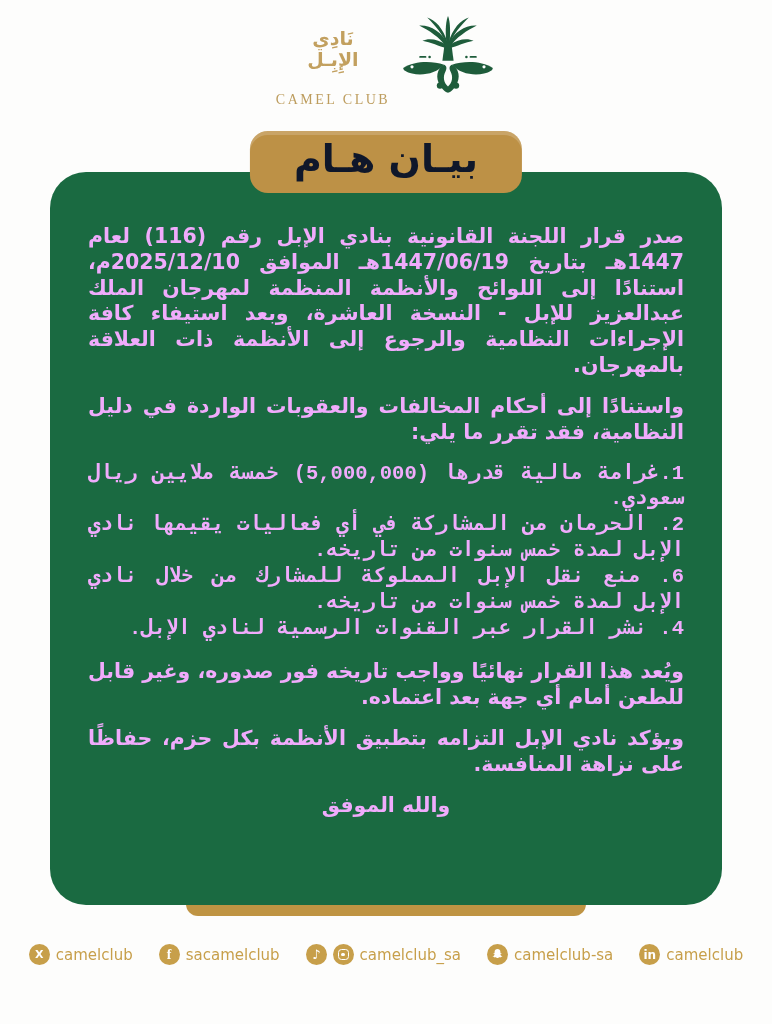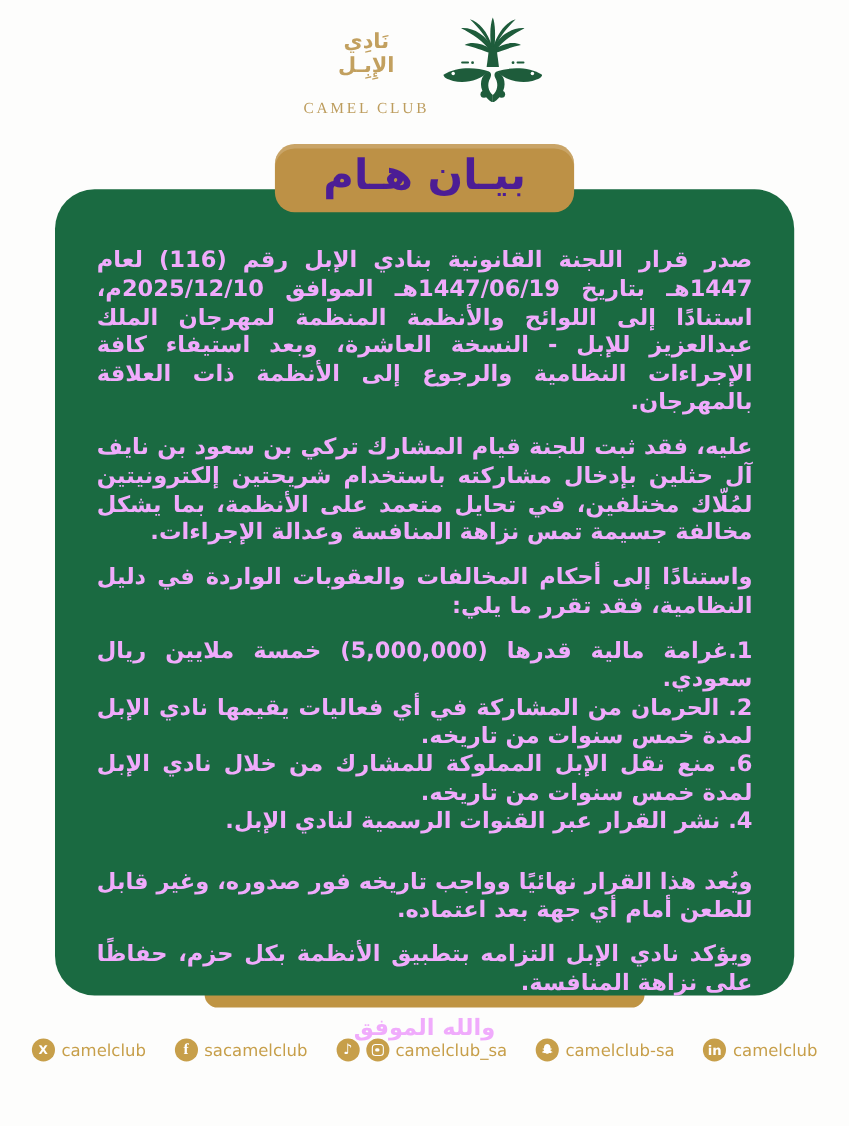--- a/index.html
+++ b/index.html
@@ -18,21 +18,21 @@
   .logo-ar { font-size: 19px; line-height: 1.1; font-weight: bold; direction: rtl; }
   .logo-en {
     margin-top: 22px; font-family: "Liberation Serif", serif;
     font-size: 14px; letter-spacing: 2.5px; color: #bd9d5e; white-space: nowrap;
   }
   .logo-emblem { display: block; }
 
   
   .badge {
     position: absolute; top: 131px; left: 50%; transform: translateX(-50%);
-    z-index: 3; background: #bd9146; color: #4c1d95;
+    z-index: 3; background: #bd9146; color: #0f172a;
     border-radius: 18px; padding: 6px 44px 12px;
     font-size: 38px; font-weight: bold; direction: rtl;
     box-shadow: inset 0 4px 0 rgba(255,255,255,0.18);
   }
 
   
   .gold-bar {
     position: absolute; top: 892px; left: 50%; transform: translateX(-50%);
     width: 400px; height: 24px; background: #bf9443; border-radius: 12px; z-index: 1;
   }
@@ -40,21 +40,21 @@
   
   .card {
     position: absolute; top: 172px; left: 50px; width: 672px; height: 733px;
     background: #1a6a41; border-radius: 36px; z-index: 2;
     padding: 52px 38px 0; direction: rtl; color: #f0abfc;
   }
   .card p {
     font-size: 20.5px; line-height: 1.26; font-weight: bold;
     text-align: justify; text-align-last: right; margin-bottom: 15px;
   }
-  .card .list { margin-bottom: 29px; }
+  .card .list { margin-bottom: 18px; font-family: Liberation Mono, monospace; }
   .card .list p { margin-bottom: 0; }
   .closing {
     text-align: center; text-align-last: center !important;
     margin-top: 6px; font-size: 21px; font-weight: bold;
   }
 
   
   .footer-social {
     position: absolute; top: 944px; left: 0; right: 0;
     display: flex; justify-content: center; align-items: center; gap: 26px;
@@ -118,21 +118,20 @@
       <circle cx="105" cy="64.5" r="2" fill="#fff"></circle>
     </svg>
   </div>
 
   <div class="badge">بيـان هـام</div>
 
   <div class="gold-bar"></div>
 
   <div class="card">
     <p>صدر قرار اللجنة القانونية بنادي الإبل رقم (116) لعام 1447هـ بتاريخ 1447/06/19هـ الموافق 2025/12/10م، استنادًا إلى اللوائح والأنظمة المنظمة لمهرجان الملك عبدالعزيز للإبل - النسخة العاشرة، وبعد استيفاء كافة الإجراءات النظامية والرجوع إلى الأنظمة ذات العلاقة بالمهرجان.</p>
-    <p>عليه، فقد ثبت للجنة قيام المشارك تركي بن سعود بن نايف آل حثلين بإدخال مشاركته باستخدام شريحتين إلكترونيتين لمُلّاك مختلفين، في تحايل متعمد على الأنظمة، بما يشكل مخالفة جسيمة تمس نزاهة المنافسة وعدالة الإجراءات.</p>
     <p>واستنادًا إلى أحكام المخالفات والعقوبات الواردة في دليل النظامية، فقد تقرر ما يلي:</p>
     <div class="list">
       <p>1.غرامة مالية قدرها (5,000,000) خمسة ملايين ريال سعودي.</p>
       <p>2.  الحرمان من المشاركة في أي فعاليات يقيمها نادي الإبل لمدة خمس سنوات من تاريخه.</p>
       <p>6.  منع نقل الإبل المملوكة للمشارك من خلال نادي الإبل لمدة خمس سنوات من تاريخه.</p>
       <p>4.  نشر القرار عبر القنوات الرسمية لنادي الإبل.</p>
     </div>
     <p>ويُعد هذا القرار نهائيًا وواجب تاريخه فور صدوره، وغير قابل للطعن أمام أي جهة بعد اعتماده.</p>
     <p>ويؤكد نادي الإبل التزامه بتطبيق الأنظمة بكل حزم، حفاظًا على نزاهة المنافسة.</p>
     <p class="closing">والله الموفق</p>

